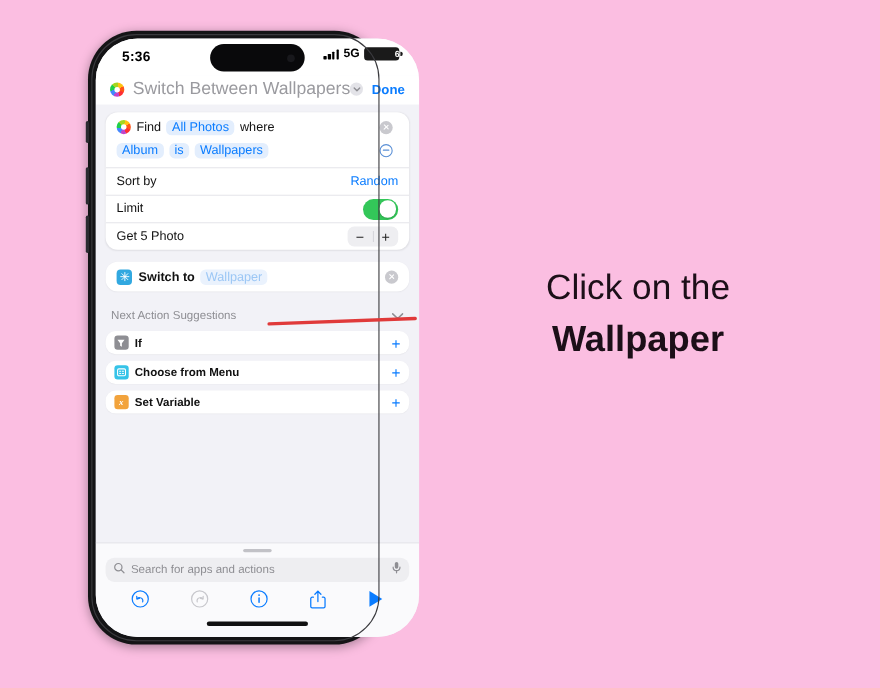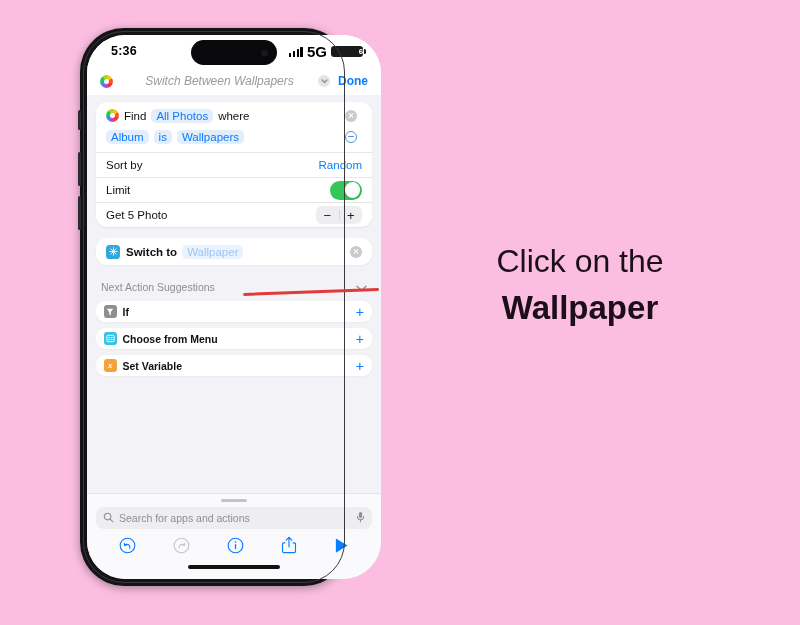--- a/index.html
+++ b/index.html
@@ -78,21 +78,21 @@
   #status-right {
     position: absolute; right: 18px; top: 8px;
     display: flex; align-items: center; gap: 4px;
   }
   .bars { display: flex; align-items: flex-end; gap: 1.3px; height: 10px; }
   .bars i { display: block; width: 2.6px; background: #000; border-radius: .6px; }
   .bars i:nth-child(1){ height: 3.5px; }
   .bars i:nth-child(2){ height: 5.5px; }
   .bars i:nth-child(3){ height: 7.5px; }
   .bars i:nth-child(4){ height: 9.5px; }
-  #status-net { font-size: 15px; font-weight: bold; color: #000; }
+  #status-net { font-size: 11px; font-weight: bold; color: #000; }
   #battery {
     position: relative;
     width: 21px; height: 11.5px;
     background: #1a1a1a;
     border-radius: 3.2px;
     display: flex; align-items: center; justify-content: center; padding-left: 32px;
   }
   #battery::after {
     content:""; position: absolute; right: -2.8px; top: 3.4px;
     width: 2px; height: 4.6px; background: #1a1a1a;
@@ -122,25 +122,24 @@
         #a8d13a 305deg 360deg);
     filter: saturate(1.2);
   }
   .photos-icon::after {
     content:""; position:absolute; inset: 4px;
     background:#fff; border-radius:50%;
   }
   #shortcut-title {
     flex: 1;
     text-align: center;
-    font-size: 12px;
+    font-size: 16px;
     color: #9a9a9f;
     white-space: nowrap;
     margin-left: -6px;
-    font-style: italic;
   }
   #title-chevron {
     width: 12px; height: 12px; border-radius: 50%;
     background: #e3e3e8;
     display: flex; align-items: center; justify-content: center;
     flex: none;
     margin-left: -14px;
     margin-right: 8px;
   }
   #title-chevron svg { display:block; }

